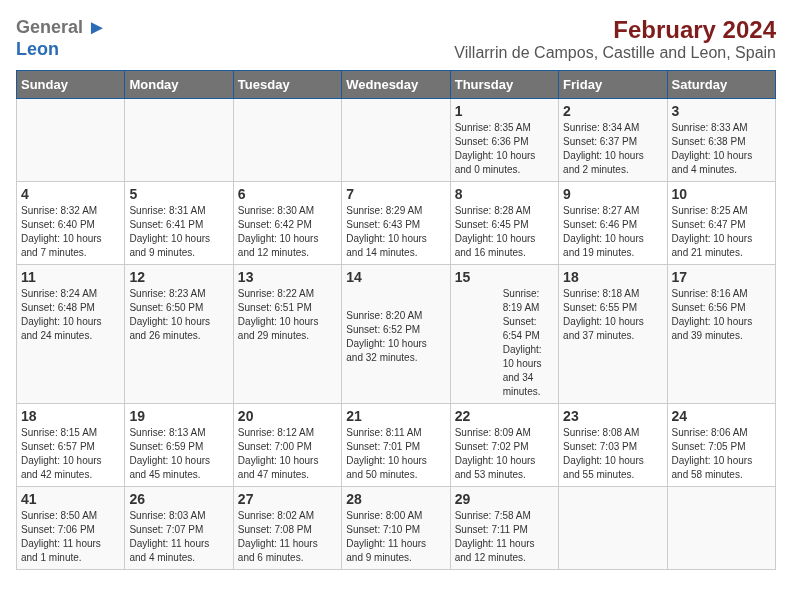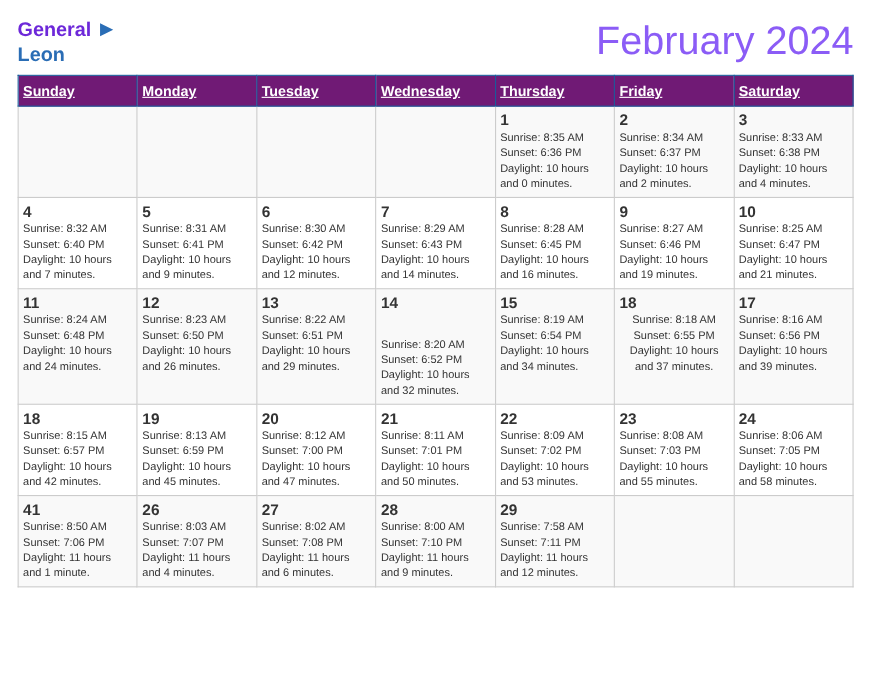--- a/index.html
+++ b/index.html
@@ -23,23 +23,23 @@
     }
     .logo-row {
       display: flex;
       align-items: center;
       gap: 4px;
     }
     .title-section {
       text-align: right;
     }
     .month-title {
-      font-size: 36px;
-      font-weight: normal;
-      color: #8b5cf6;
+      font-size: 24px;
+      font-weight: bold;
+      color: #7f1d1d;
     }
     .location-title {
       font-size: 16px;
       color: #555;
     }
     .calendar-table {
       width: 100%;
       border-collapse: collapse;
       font-size: 11px;
     }
@@ -75,39 +75,39 @@
     .empty-cell {
       background: #f9f9f9;
     }
     tr:nth-child(odd) td {
       background-color: #f9f9f9;
     }
     tr:nth-child(even) td {
       background-color: #ffffff;
     }
     .calendar-table thead tr th {
-      background-color: #701a75;
-      text-decoration: underline;
+      background-color: #737373;
     }
   </style>
 </head>
 <body>
 
 <div class="header-section">
   <div class="logo">
     <div class="logo-row">
-      <span style="font-size:18px;font-weight:bold;color:#6d28d9;">General</span>
+      <span style="font-size:18px;font-weight:bold;color:#737373;">General</span>
       <span style="color:#2a6db5;font-size:20px;">►</span>
     </div>
     <div>
       <span style="font-size:18px;font-weight:bold;color:#2a6db5;">Leon</span>
     </div>
   </div>
   <div class="title-section">
     <div class="month-title">February 2024</div>
+    <div class="location-title">Villarrin de Campos, Castille and Leon, Spain</div>
   </div>
 </div>
 
 <table class="calendar-table">
   <thead>
     <tr>
 
     <th>Sunday</th>
         <th>Monday</th>
         <th>Tuesday</th>
@@ -220,28 +220,28 @@
         </td>
         <td>
           <span class="day-number">14</span>
           <div class="day-info" style="white-space: pre-line; margin-top: 24px;">Sunrise: 8:20 AM
 Sunset: 6:52 PM
 Daylight: 10 hours
 and 32 minutes.</div>
         </td>
         <td>
           <span class="day-number">15</span>
-          <div class="day-info" style="white-space: pre-line;">Sunrise: 8:19 AM
+          <div class="day-info" style="white-space: pre-line; margin-left: 48px;">Sunrise: 8:19 AM
 Sunset: 6:54 PM
 Daylight: 10 hours
 and 34 minutes.</div>
         </td>
         <td>
           <span class="day-number">18</span>
-          <div class="day-info" style="white-space: pre-line; text-align: center;">Sunrise: 8:18 AM
+          <div class="day-info" style="white-space: pre-line;">Sunrise: 8:18 AM
 Sunset: 6:55 PM
 Daylight: 10 hours
 and 37 minutes.</div>
         </td>
         <td>
           <span class="day-number">17</span>
           <div class="day-info" style="white-space: pre-line;">Sunrise: 8:16 AM
 Sunset: 6:56 PM
 Daylight: 10 hours
 and 39 minutes.</div>

